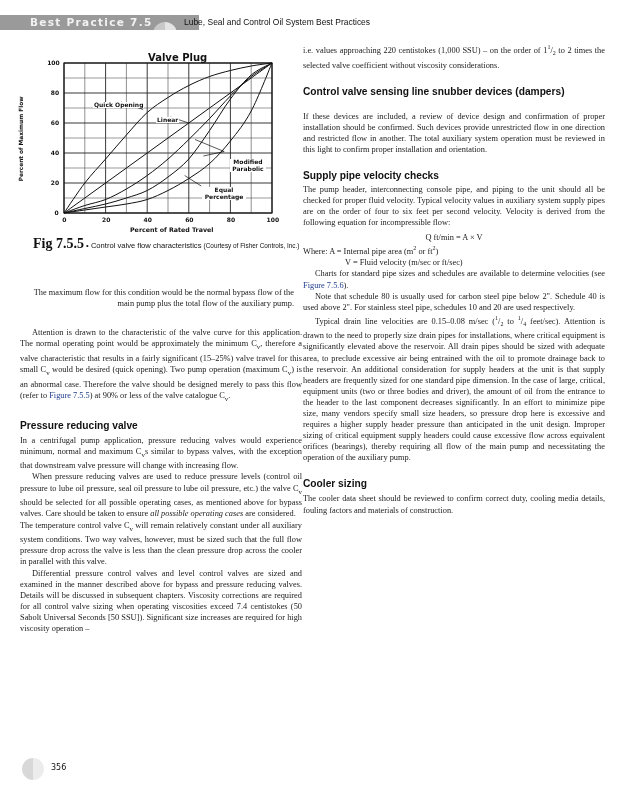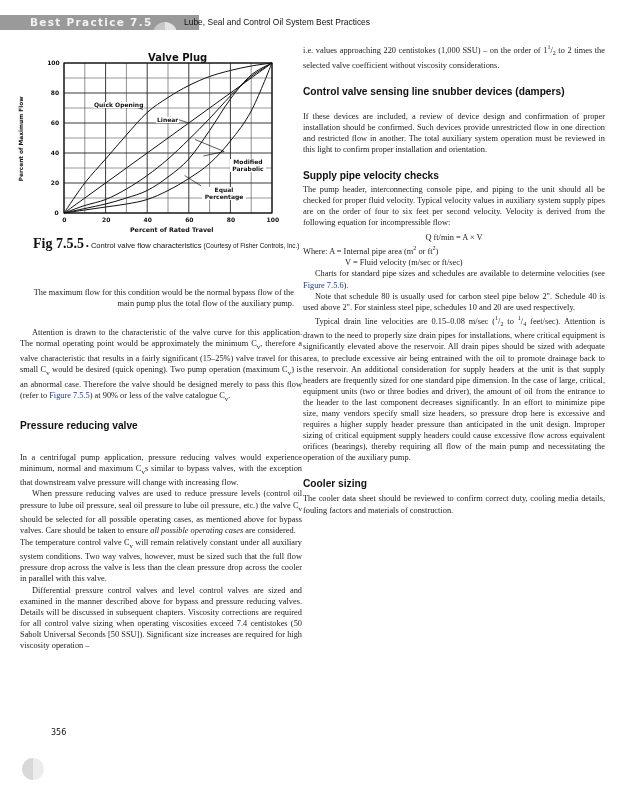--- a/index.html
+++ b/index.html
@@ -24,21 +24,21 @@
   .caption .small { font-size: 6.4px; }
 
   .col { position: absolute; font-size: 8.35px; line-height: 11.1px; text-align: justify; }
   .col p { margin: 0; }
   .col .ind { text-indent: 12px; }
   .h { font-family: "Liberation Sans", sans-serif; font-weight: bold; font-size: 10.2px; line-height: 13px; color: #111; margin: 0; }
   .link { color: #1f3c8c; }
   .center { text-align: center; }
   .pnum-circle { position: absolute; left: 22px; top: 758px; width: 22px; height: 22px; border-radius: 50%;
         background: linear-gradient(90deg, #d8d8d8 50%, #ececec 50%); }
-  .pnum { position: absolute; left: 51px; top: 728px; font-family: "DejaVu Sans", sans-serif; font-size: 8px; color: #111; }
+  .pnum { position: absolute; left: 51px; top: 763px; font-family: "DejaVu Sans", sans-serif; font-size: 8px; color: #111; }
 </style>
 </head>
 <body>
 
 <div class="hdr-bar">
   <span class="bp">Best Practice 7.5</span>
 </div>
 <div class="hdr-circle"></div>
 <div class="hdr-circle-mask"></div>
 <div class="hdr-title">Lube, Seal and Control Oil System Best Practices</div>
@@ -109,21 +109,21 @@
   <span class="small">(Courtesy of Fisher Controls, Inc.)</span>
 </div>
 
 <div class="col" style="left:32px;top:287px;width:262px;">
   <p style="text-align:right">The maximum flow for this condition would be the normal bypass flow of the main pump plus the total flow of the auxiliary pump.</p>
 </div>
 
 <div class="col" style="left:20px;top:327px;width:282px;">
   <p class="ind"><span>Attention is drawn to the characteristic of the valve curve for this application. The normal operating point would be approximately the minimum C</span><sub>v</sub><span>, therefore a valve characteristic that results in a fairly significant (15–25%) valve travel for this small C</span><sub>v</sub><span> would be desired (quick opening). Two pump operation (maximum C</span><sub>v</sub><span>) is an abnormal case. Therefore the valve should be designed merely to pass this flow (refer to </span><span class="link">Figure 7.5.5</span><span>) at 90% or less of the valve catalogue C</span><sub>v</sub><span>.</span></p>
 
-  <p class="h" style="margin-top:14px;margin-bottom:20px">Pressure reducing valve</p>
+  <p class="h" style="margin-top:14px;margin-bottom:3px">Pressure reducing valve</p>
   <p><span>In a centrifugal pump application, pressure reducing valves would experience minimum, normal and maximum C</span><sub>v</sub><span>s similar to bypass valves, with the exception that downstream valve pressure will change with increasing flow.</span></p>
   <p class="ind"><span>When pressure reducing valves are used to reduce pressure levels (control oil pressure to lube oil pressure, seal oil pressure to lube oil pressure, etc.) the valve C</span><sub>v</sub><span> should be selected for all possible operating cases, as mentioned above for bypass valves. Care should be taken to ensure </span><i>all possible operating cases</i><span> are considered.</span></p>
 
   <p><span>The temperature control valve C</span><sub>v</sub><span> will remain relatively constant under all auxiliary system conditions. Two way valves, however, must be sized such that the full flow pressure drop across the valve is less than the clean pressure drop across the cooler in parallel with this valve.</span></p>
   <p class="ind">Differential pressure control valves and level control valves are sized and examined in the manner described above for bypass and pressure reducing valves. Details will be discussed in subsequent chapters. Viscosity corrections are required for all control valve sizing when operating viscosities exceed 7.4 centistokes (50 Sabolt Universal Seconds [50 SSU]). Significant size increases are required for high viscosity operation –</p>
 </div>
 
 <div class="col" style="left:303px;top:42px;width:302px;">
   <p><span>i.e. values approaching 220 centistokes (1,000 SSU) – on the order of 1</span><sup style="font-size:6px">1</sup><span>/</span><sub style="font-size:6px">2</sub><span> to 2 times the selected valve coefficient without viscosity considerations.</span></p>
 

